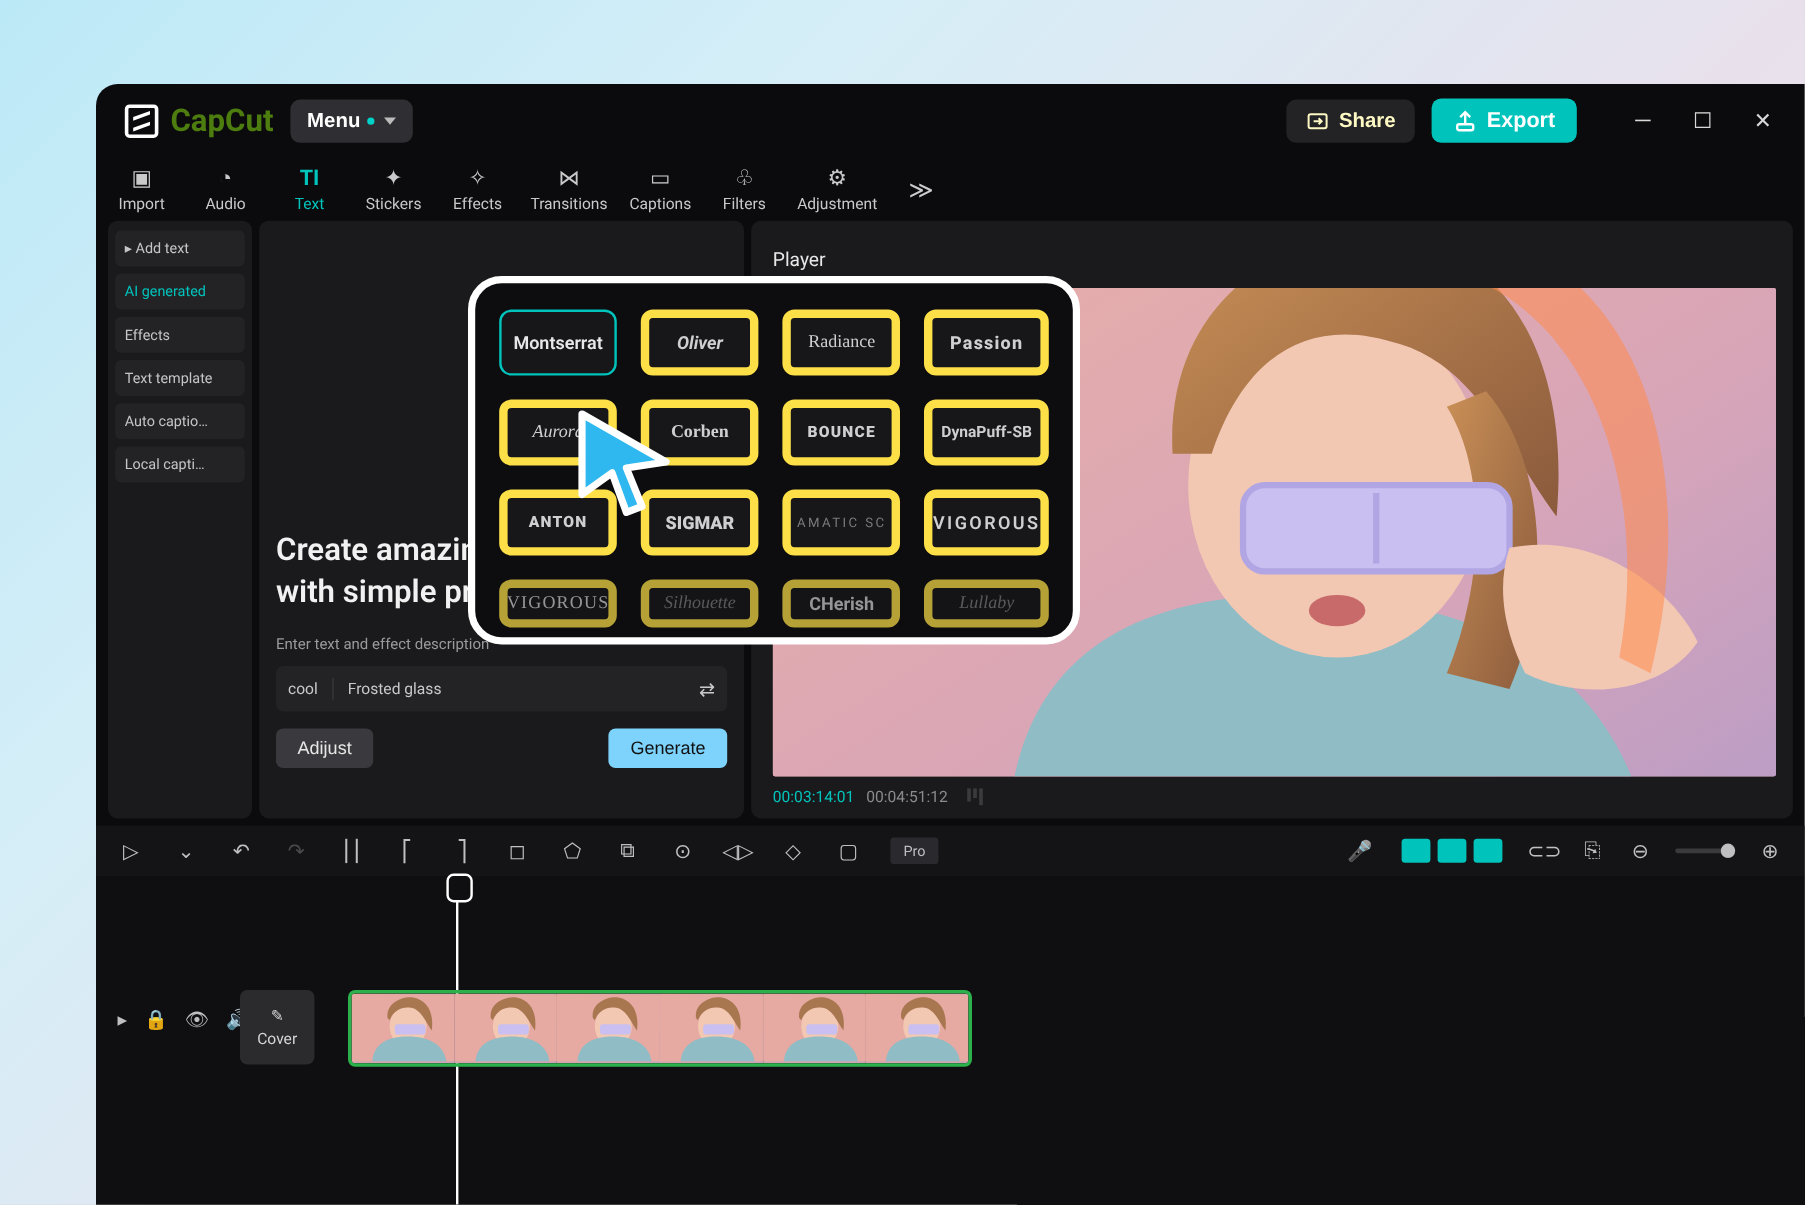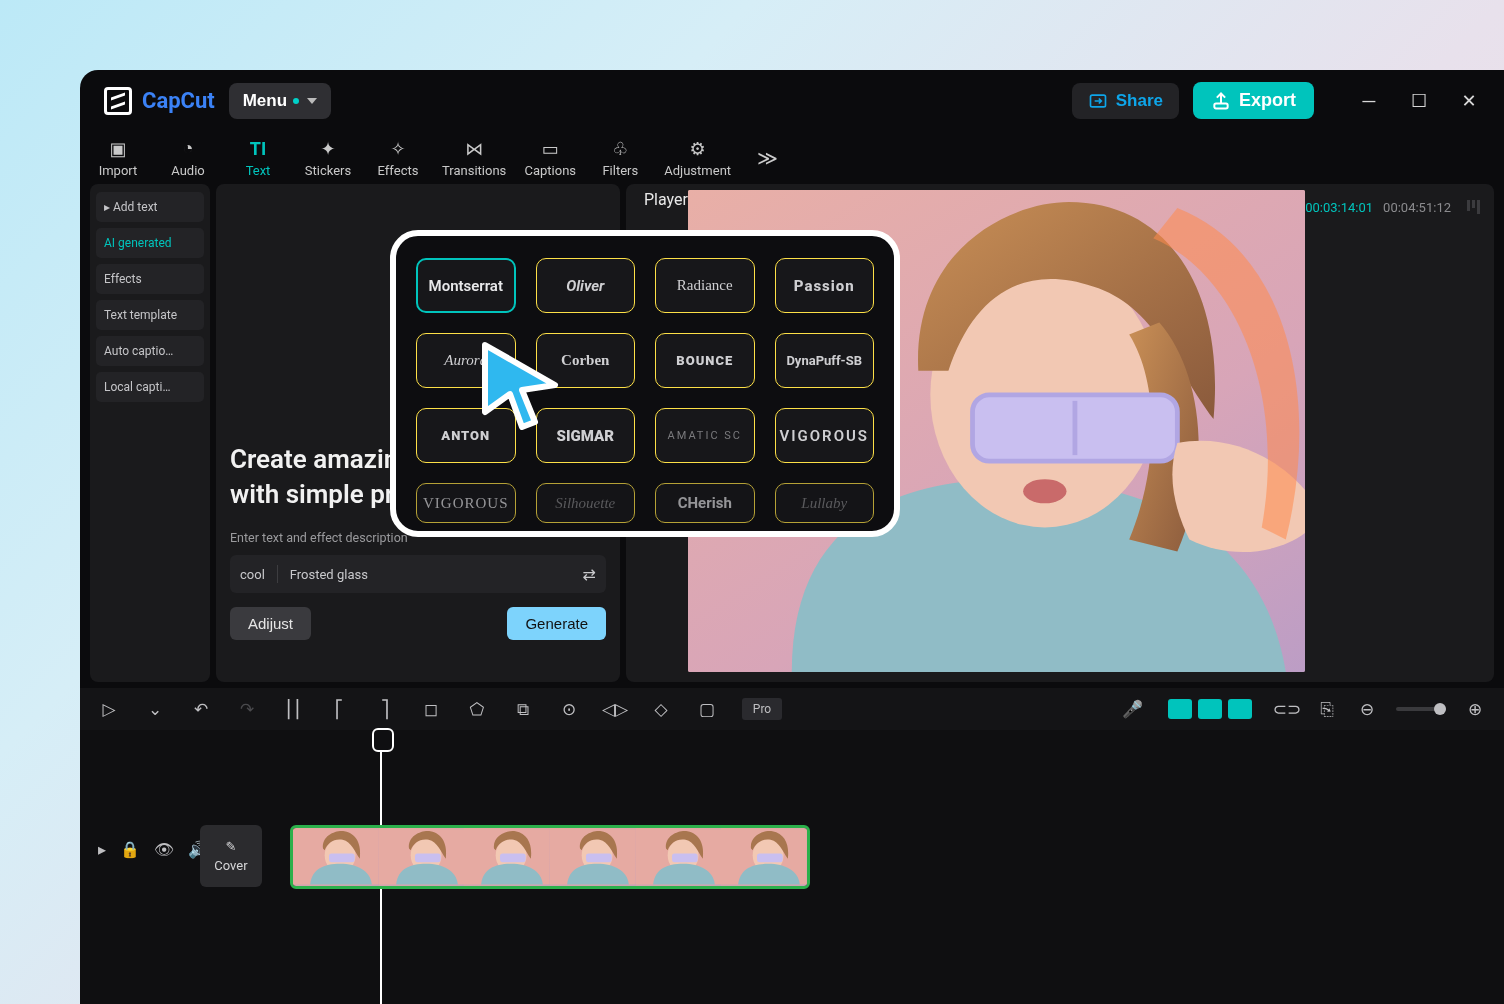--- a/index.html
+++ b/index.html
@@ -27,23 +27,23 @@
   .title-bar {
     display: flex;
     align-items: center;
     padding: 12px 24px;
     gap: 14px;
   }
   .logo-row {
     display: flex;
     align-items: center;
     gap: 10px;
-    color: #3b82f6;
+    color: #4d7c0f;
     font-weight: 700;
-    font-size: 22px;
+    font-size: 26px;
   }
   .logo-mark {
     width: 28px; height: 28px;
     border: 3px solid #fff;
     border-radius: 4px;
     position: relative;
   }
   .logo-mark::before, .logo-mark::after {
     content: "";
     position: absolute;
@@ -70,21 +70,21 @@
   .menu-btn .chev {
     width: 0; height: 0;
     border-left: 5px solid transparent;
     border-right: 5px solid transparent;
     border-top: 6px solid #bbb;
     margin-left: 2px;
   }
   .title-spacer { flex: 1; }
   .share-btn {
     background: #232326;
-    color: #0ea5e9;
+    color: #fef9c3;
     border: none;
     border-radius: 8px;
     padding: 8px 16px;
     font-size: 17px;
     font-weight: 600;
     display: flex;
     align-items: center;
     gap: 8px;
     cursor: pointer;
   }
@@ -219,23 +219,23 @@
     font-size: 15px;
     font-weight: 500;
     cursor: pointer;
   }
 
   
   .player-panel {
     flex: 1;
     background: #1a1a1c;
     border-radius: 8px;
-    padding: 6px 14px 10px 18px;
-    display: flex;
-    flex-direction: row;
+    padding: 23px 14px 10px 18px;
+    display: flex;
+    flex-direction: column;
   }
   .player-title { color: #e8e8e8; font-size: 16px; margin-bottom: 14px; }
   .preview {
     flex: 1;
     background: linear-gradient(160deg, #e7a8a0 0%, #dca7a6 35%, #c9a3b6 100%);
     border-radius: 2px;
     position: relative;
     overflow: hidden;
   }
   .preview svg { width: 100%; height: 100%; display: block; }
@@ -358,21 +358,21 @@
     font-weight: 600;
     margin-bottom: 16px;
   }
   .font-grid {
     display: grid;
     grid-template-columns: repeat(4, 1fr);
     gap: 20px;
   }
   .font-cell {
     background: #17171a;
-    border: 1px solid #fde047;
+    border: 7px solid #fde047;
     border-radius: 10px;
     height: 55px;
     display: flex;
     align-items: center;
     justify-content: center;
     color: #cfcfd2;
     font-size: 15px;
     cursor: pointer;
   }
   .font-cell.selected {

